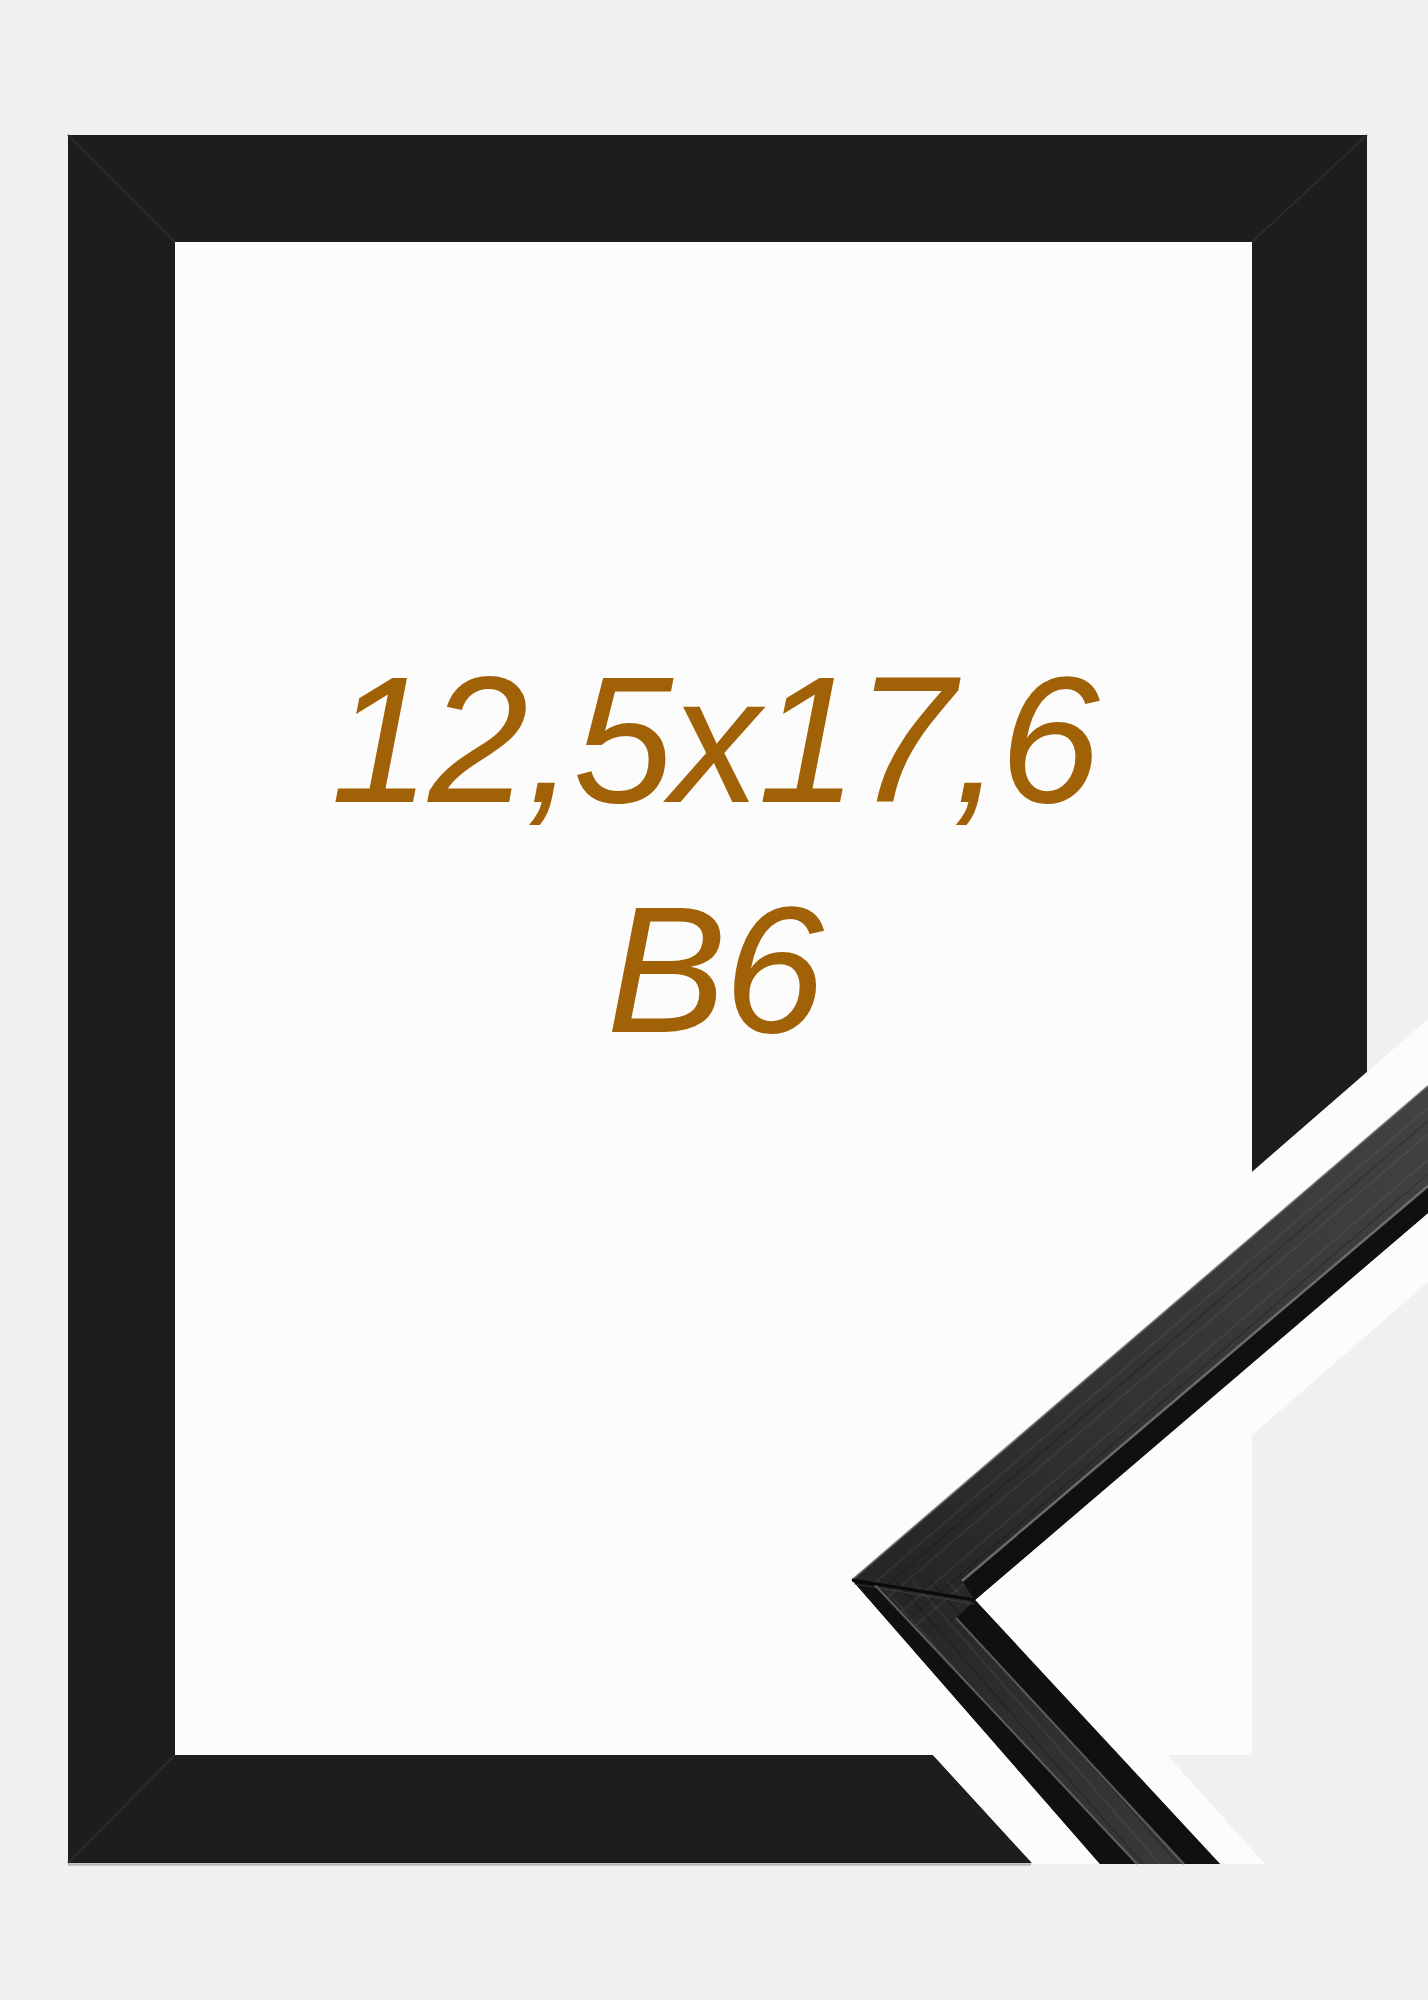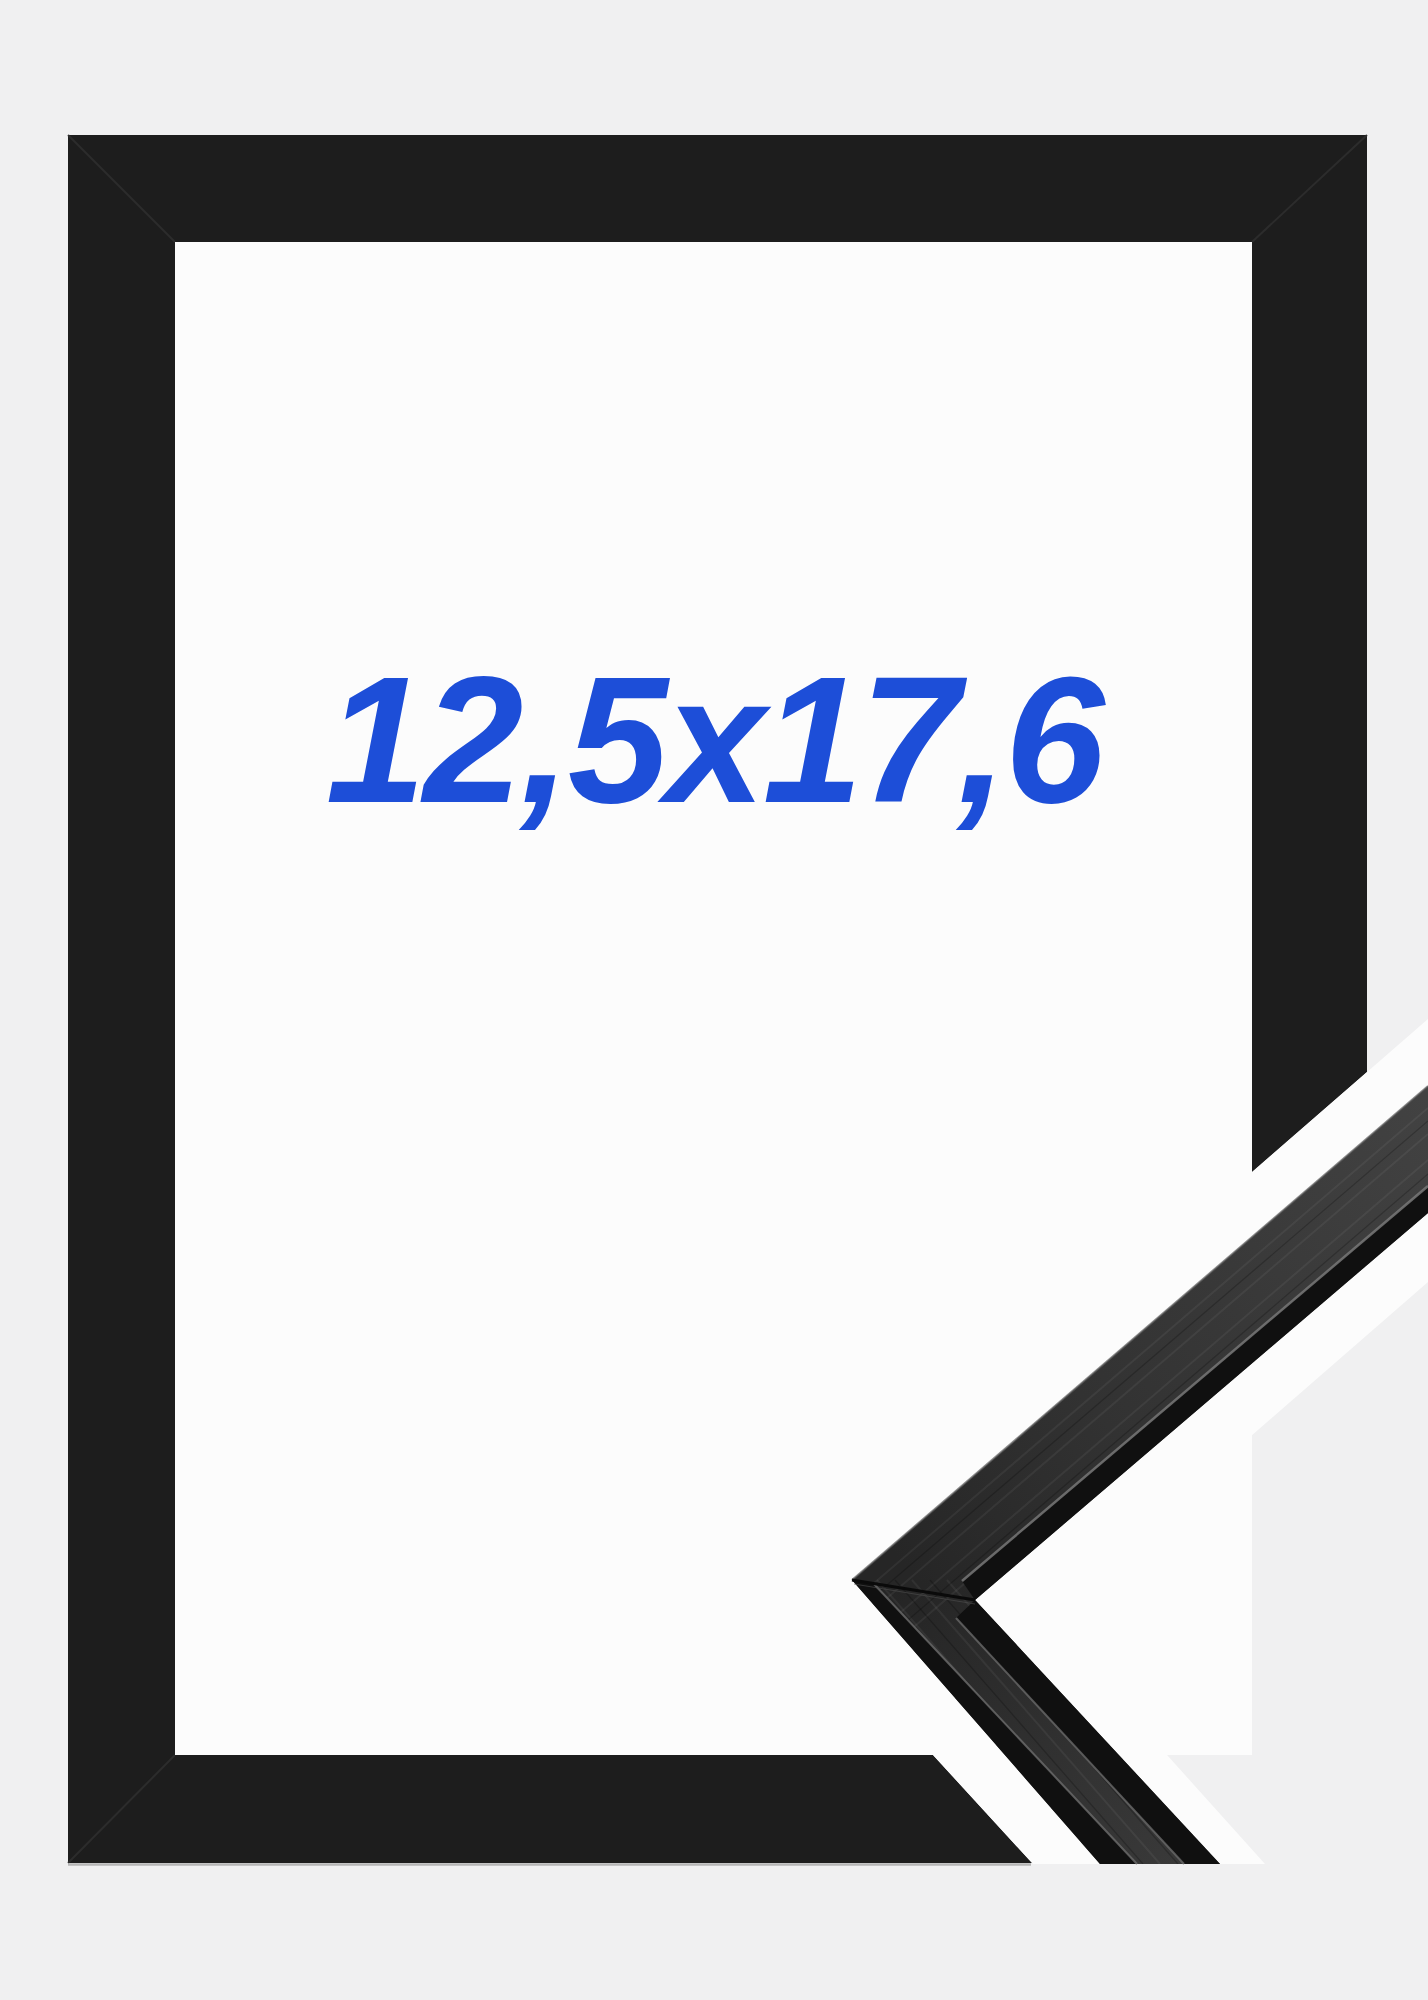--- a/index.html
+++ b/index.html
@@ -17,22 +17,22 @@
   .stage svg {
     position: absolute;
     inset: 0;
     display: block;
   }
   .label {
     position: absolute;
     left: 0;
     width: 1428px;
     text-align: center;
-    color: #1d4ed8;
-    font-weight: 700;
+    color: #a16207;
+    font-weight: 400;
     font-style: italic;
     font-size: 180px;
     line-height: 1;
     letter-spacing: -0.015em;
     white-space: nowrap;
     user-select: none;
   }
   .label--size   { top: 650px; }
   .label--format { top: 880px; }
 </style>
@@ -115,14 +115,15 @@
       <line x1="956" y1="1618" x2="1184" y2="1864" stroke="#6f6f6f" stroke-width="2" opacity="0.75"></line>
 
       <line x1="852" y1="1580" x2="1428" y2="1086" stroke="#5d5d5d" stroke-width="2" opacity="0.7"></line>
 
       <line x1="852" y1="1580" x2="975" y2="1600" stroke="#0a0a0a" stroke-width="3"></line>
       <line x1="854" y1="1584" x2="975" y2="1604" stroke="#4f4f4f" stroke-width="1" opacity="0.6"></line>
     </g>
   </svg>
 
   <div class="label label--size">12,5x17,6</div>
+  <div class="label label--format">B6</div>
 
 </div>
 
 </body></html>

